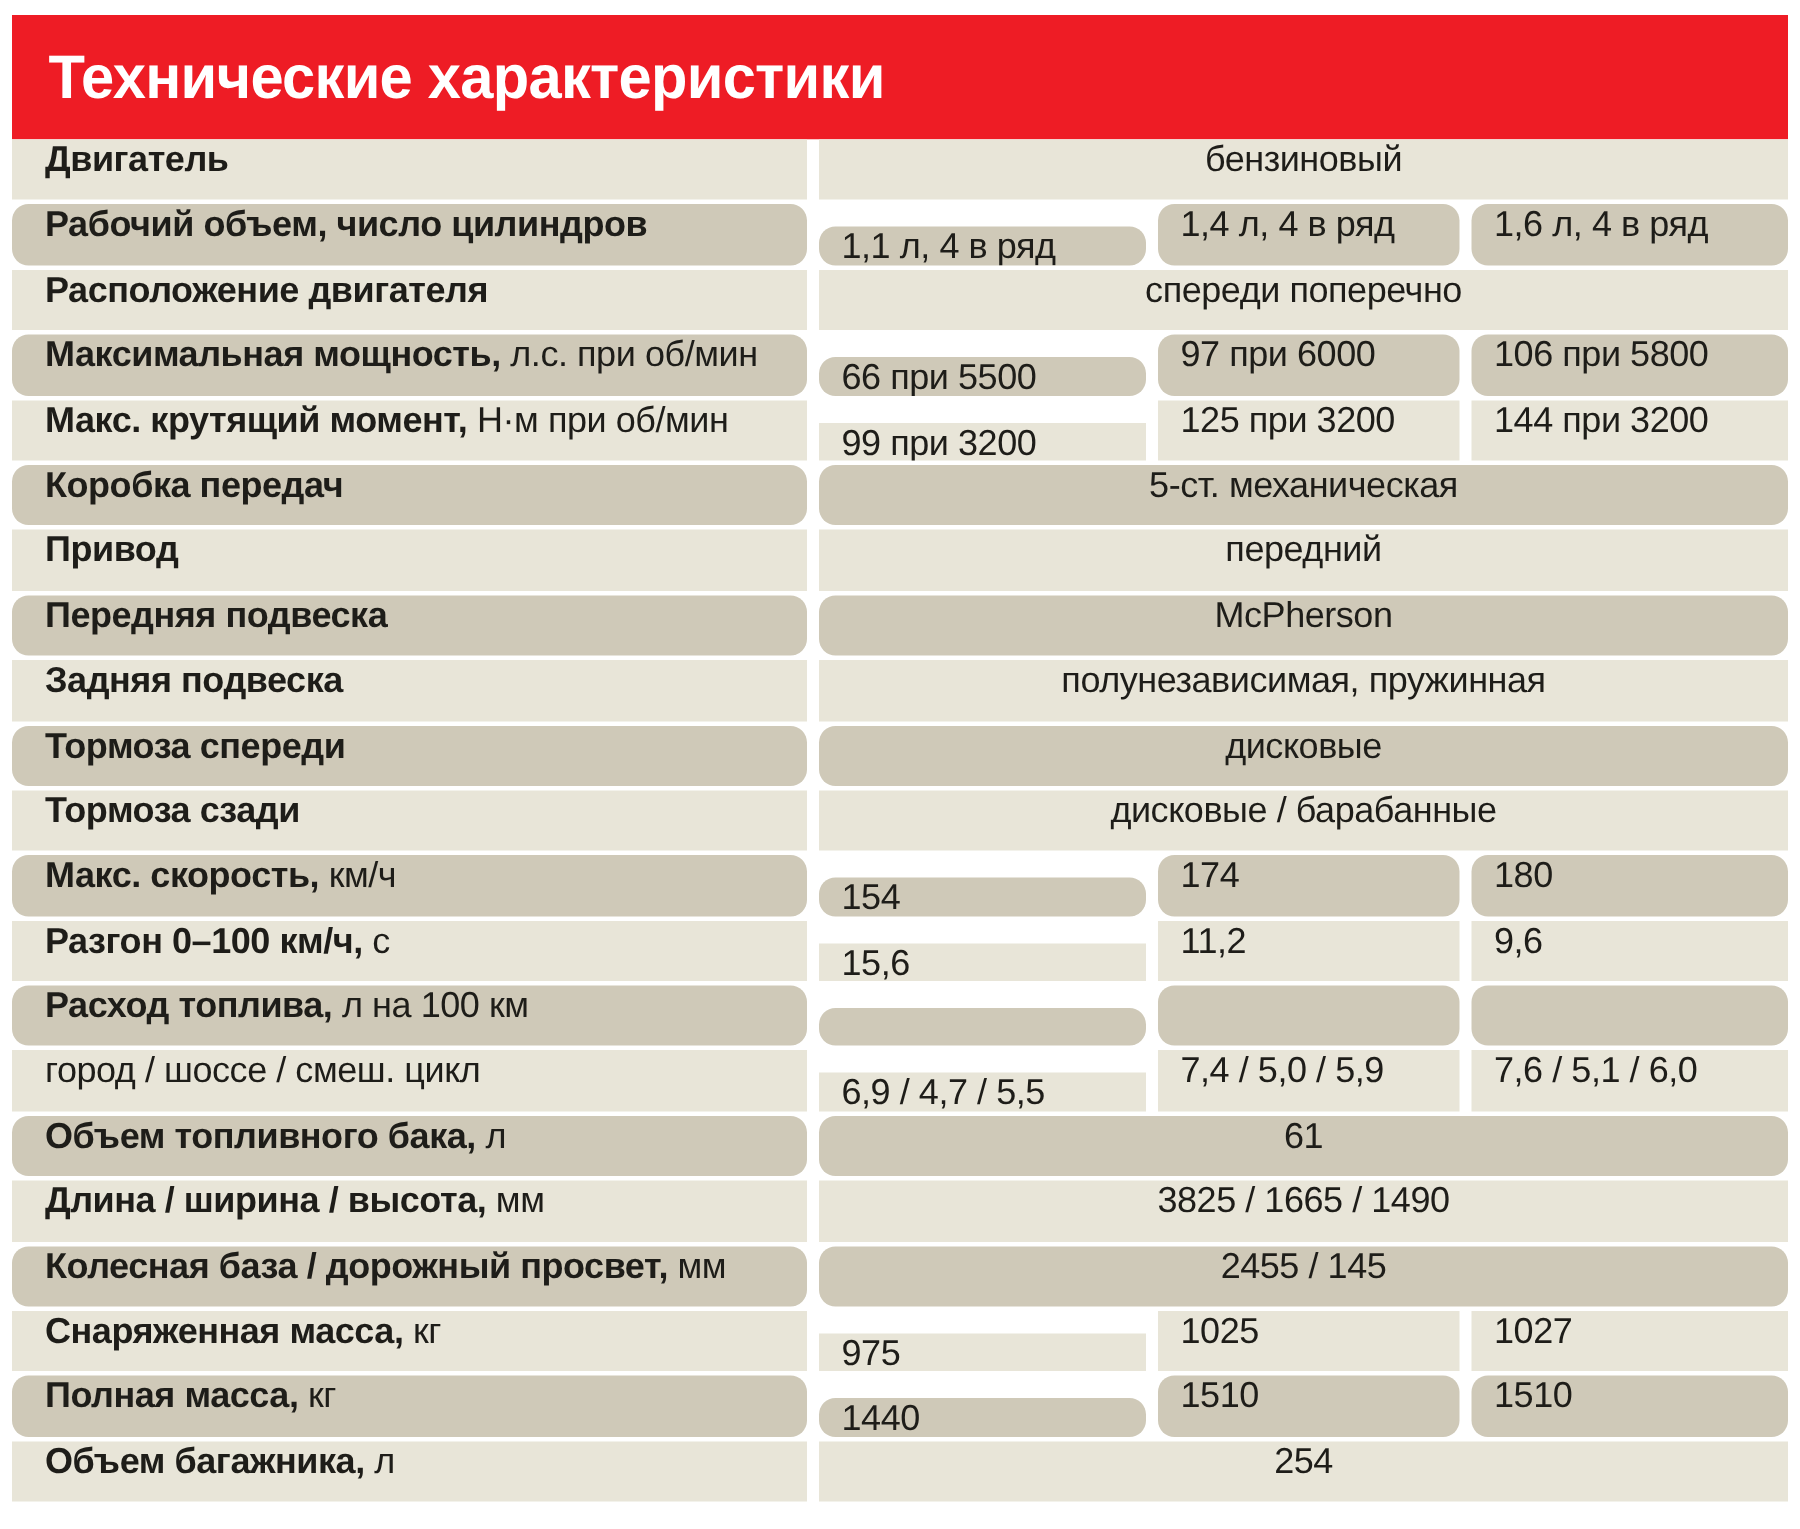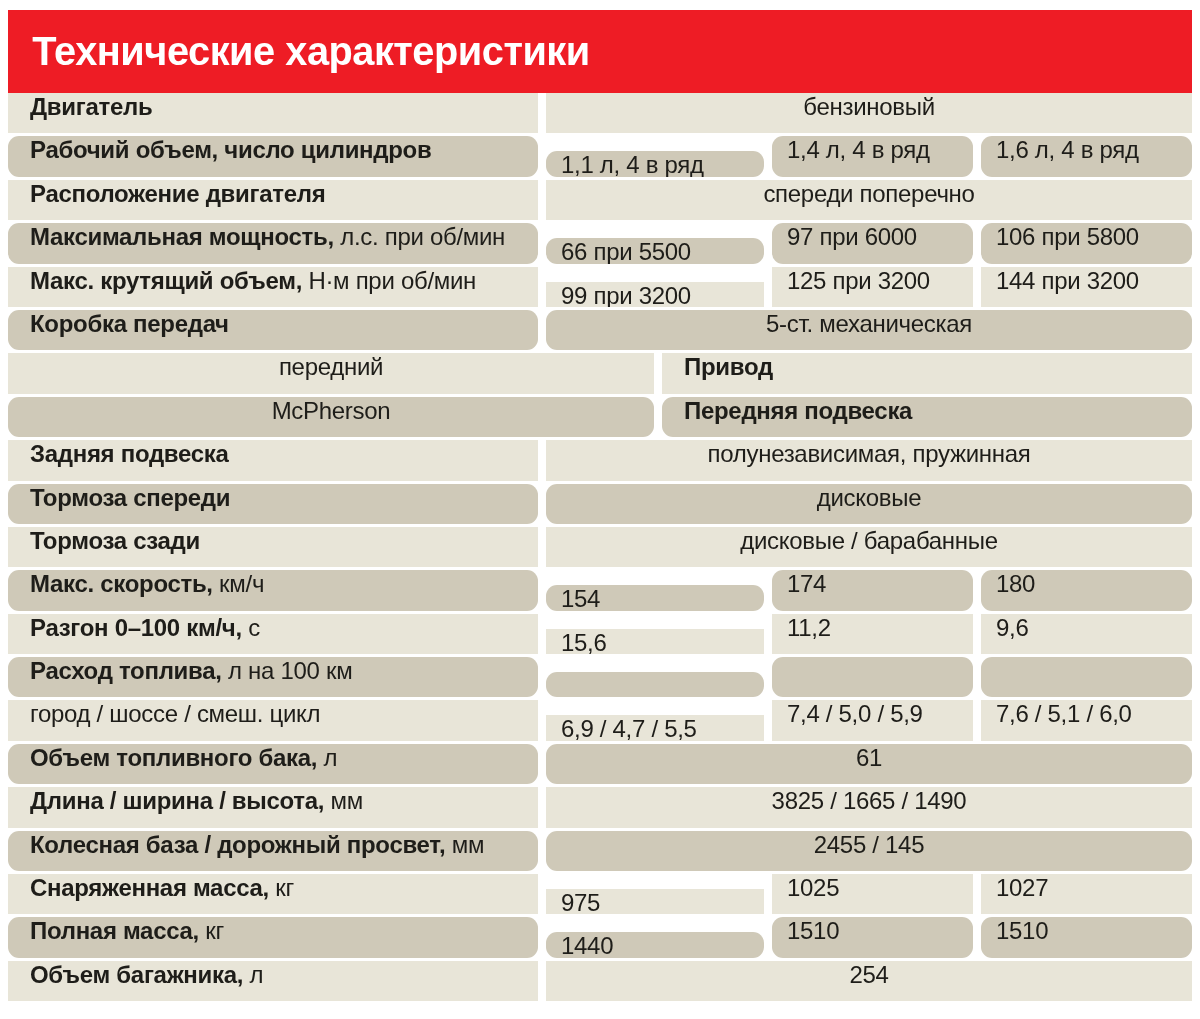--- a/index.html
+++ b/index.html
@@ -69,36 +69,36 @@
     <div class="cell label"><span class="lb">Расположение двигателя</span><span class="lr"></span></div>
   <div class="cell merged">спереди поперечно</div>
       </div>
       <div class="row dark">
     <div class="cell label"><span class="lb">Максимальная мощность,</span><span class="lr"> л.с. при об/мин</span></div>
   <div class="cell col c0">66 при 5500</div>
         <div class="cell col c1">97 при 6000</div>
         <div class="cell col c2">106 при 5800</div>
       </div>
       <div class="row light">
-    <div class="cell label"><span class="lb">Макс. крутящий объем,</span><span class="lr"> Н·м при об/мин</span></div>
+    <div class="cell label"><span class="lb">Макс. крутящий момент,</span><span class="lr"> Н·м при об/мин</span></div>
   <div class="cell col c0">99 при 3200</div>
         <div class="cell col c1">125 при 3200</div>
         <div class="cell col c2">144 при 3200</div>
       </div>
       <div class="row dark">
     <div class="cell label"><span class="lb">Коробка передач</span><span class="lr"></span></div>
   <div class="cell merged">5-ст. механическая</div>
       </div>
       <div class="row light">
-    <div class="cell merged">передний</div>
-  <div class="cell label"><span class="lb">Привод</span><span class="lr"></span></div>
+    <div class="cell label"><span class="lb">Привод</span><span class="lr"></span></div>
+  <div class="cell merged">передний</div>
       </div>
       <div class="row dark">
-    <div class="cell merged">McPherson</div>
-  <div class="cell label"><span class="lb">Передняя подвеска</span><span class="lr"></span></div>
+    <div class="cell label"><span class="lb">Передняя подвеска</span><span class="lr"></span></div>
+  <div class="cell merged">McPherson</div>
       </div>
       <div class="row light">
     <div class="cell label"><span class="lb">Задняя подвеска</span><span class="lr"></span></div>
   <div class="cell merged">полунезависимая, пружинная</div>
       </div>
       <div class="row dark">
     <div class="cell label"><span class="lb">Тормоза спереди</span><span class="lr"></span></div>
   <div class="cell merged">дисковые</div>
       </div>
       <div class="row light">

